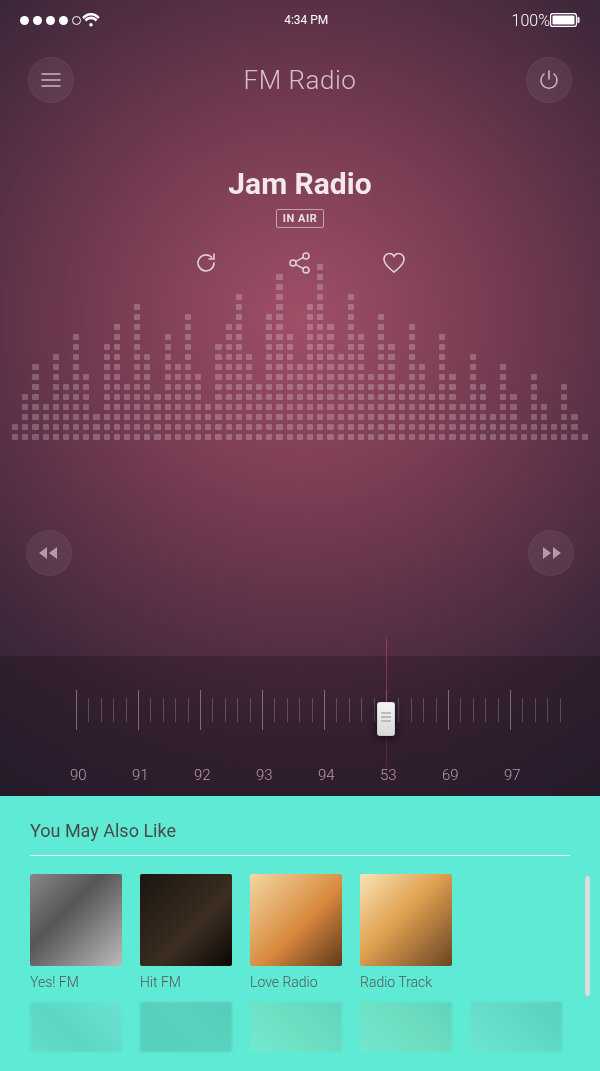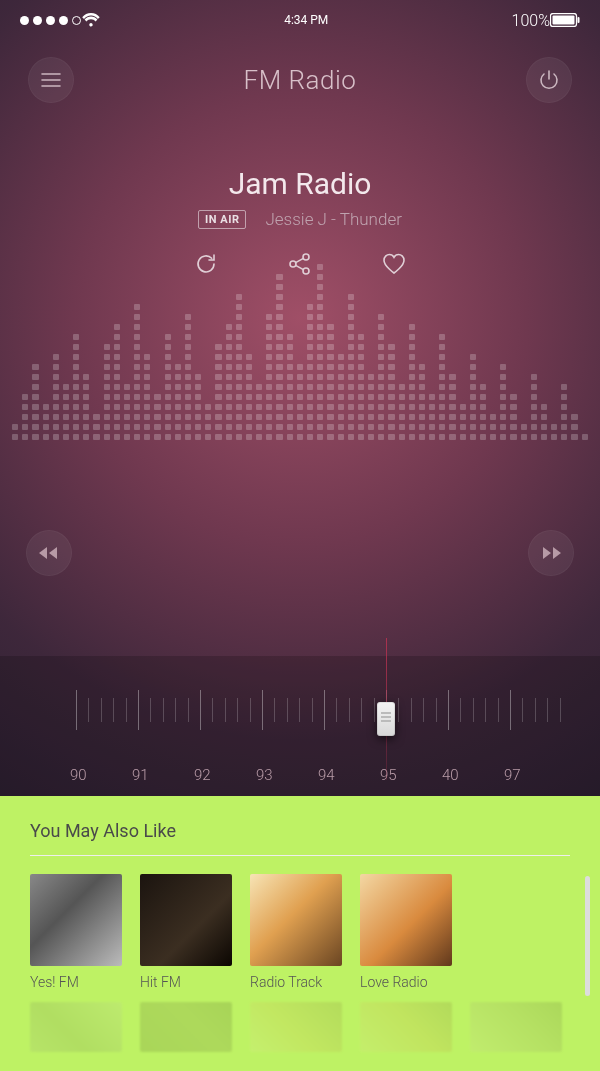--- a/index.html
+++ b/index.html
@@ -60,21 +60,21 @@
   position:absolute; width:20px; height:20px; border-radius:50%;
   background:#fff; box-shadow:0 2px 6px rgba(0,0,0,.5);
   top:47px; right:28px;
 }
 .freq {
   position:absolute; inset:0; display:flex; align-items:center; justify-content:center;
   font-size:62px; font-weight:500; color:#fff; letter-spacing:-1px;
 }
 
 .station { text-align:center; margin-top:46px; }
-.station-name { font-size:30px; font-weight:400; color:#f3e8ec; }
+.station-name { font-size:30px; font-weight:700; color:#f3e8ec; }
 .nowplaying { margin-top:8px; display:flex; align-items:center; justify-content:center; gap:19px; font-size:17px; color:#bfa3af; font-weight:300;}
 .inair {
   font-size:11px; font-weight:700; letter-spacing:.5px; color:#eadfe4;
   border:1.5px solid rgba(234,223,228,.6); padding:2px 6px; border-radius:2px;
 }
 .side-btn { position:absolute; top:530px; }
 .side-btn.left { left:26px; }
 .side-btn.right { right:26px; }
 
 .actions { margin-top:22px; display:flex; justify-content:center; gap:64px; }
@@ -93,21 +93,21 @@
 }
 .tuner-handle::before { content:""; position:absolute; left:4px; right:4px; top:10px; height:2px; background:#bbb; box-shadow:0 4px 0 #bbb, 0 8px 0 #bbb; }
 .ticks { position:absolute; left:0; right:0; top:34px; height:50px; display:flex; }
 .ticks .major { flex:1; position:relative; }
 .ticks .major::before { content:""; position:absolute; left:0; top:0; width:1px; height:40px; background:rgba(255,255,255,.35); }
 .ticks .minor { position:absolute; top:8px; width:1px; height:24px; background:rgba(255,255,255,.2); }
 .tick-labels { position:absolute; left:0; right:16px; bottom:12px; display:flex; }
 .tick-labels span { flex:1; text-align:left; font-size:15px; color:#b99ca8; font-weight:300; transform:translateX(-6px); }
 .tick-labels span:first-child { margin-left:0; }
 
-.ymal { position:relative; background:#bef264; height:275px; padding:24px 30px 0; }
+.ymal { position:relative; background:#5eead4; height:275px; padding:24px 30px 0; }
 .ymal h3 { font-size:18px; font-weight:400; color:#4a4a4a; padding-bottom:14px; border-bottom:1px solid #eee; }
 .cards { display:flex; gap:18px; margin-top:18px; }
 .card { width:92px; cursor:pointer; }
 .thumb { width:92px; height:92px; background:#888; border-radius:2px; overflow:hidden; position:relative; }
 .card-label { margin-top:8px; font-size:14px; color:#555; font-weight:300;}
 .scroll-ind { position:absolute; right:10px; top:80px; width:5px; height:120px; background:#ddd; border-radius:3px; }
 .reflect { display:flex; gap:18px; margin-top:12px; transform:scaleY(-1); opacity:.12; filter:blur(1px);}
 .reflect .thumb { height:50px; }
 
 .t0{background:linear-gradient(135deg,#888,#555 40%,#bbb);}
@@ -771,21 +771,20 @@
         <svg width="20" height="14" viewBox="0 0 20 14">
             <path fill="#b79aa6" d="M10 7L2 1v12zM20 7l-8-6v12z"></path>
           </svg>
       </span>
     </div>
 
     <div class="station">
       <div class="station-name">Jam Radio</div>
       <div class="nowplaying">
         <span class="inair">IN AIR</span>
-        <span>Jessie J - Thunder</span>
       </div>
       <div class="actions">
         <div class="act">
           <span>
             <svg width="26" height="26" viewBox="0 0 26 26">
                 <path fill="none" stroke="#e0cfd6" stroke-width="1.6" stroke-linecap="round" d="M21 13a8 8 0 1 1-2.3-5.7M21 4v5h-5"></path>
               </svg>
           </span>
         </div>
         <div class="act">
@@ -860,47 +859,47 @@
             <div class="minor" style="left: 37.2px;"></div>
             <div class="minor" style="left: 49.6px;"></div>
           </div>
         </div>
       <div class="tick-labels" id="ticklabels" style="padding-left: 76px;">
           <span style="flex: 0 0 62px;">90</span>
           <span style="flex: 0 0 62px;">91</span>
           <span style="flex: 0 0 62px;">92</span>
           <span style="flex: 0 0 62px;">93</span>
           <span style="flex: 0 0 62px;">94</span>
-          <span style="flex: 0 0 62px;">95</span>
-          <span style="flex: 0 0 62px;">40</span>
+          <span style="flex: 0 0 62px;">53</span>
+          <span style="flex: 0 0 62px;">69</span>
           <span style="flex: 0 0 62px;">97</span>
         </div>
       <div class="tuner-needle" id="needle" style="left: 386px;"></div>
       <div class="tuner-handle" id="thandle" style="left: 386px;"></div>
     </div>
   </div>
 
   <div class="ymal">
     <h3>You May Also Like</h3>
     <div class="cards" id="cards">
         <div class="card">
           <div class="thumb t0"></div>
           <div class="card-label">Yes! FM</div>
         </div>
         <div class="card">
           <div class="thumb t1"></div>
           <div class="card-label">Hit FM</div>
         </div>
         <div class="card">
+          <div class="thumb t3"></div>
+          <div class="card-label">Love Radio</div>
+        </div>
+        <div class="card">
           <div class="thumb t2"></div>
           <div class="card-label">Radio Track</div>
-        </div>
-        <div class="card">
-          <div class="thumb t3"></div>
-          <div class="card-label">Love Radio</div>
         </div>
       </div>
     <div class="reflect" id="reflect">
         <div class="thumb t0" style="width: 92px;"></div>
         <div class="thumb t1" style="width: 92px;"></div>
         <div class="thumb t2" style="width: 92px;"></div>
         <div class="thumb t3" style="width: 92px;"></div>
         <div class="thumb t4" style="width: 92px;"></div>
       </div>
     <div class="scroll-ind"></div>

